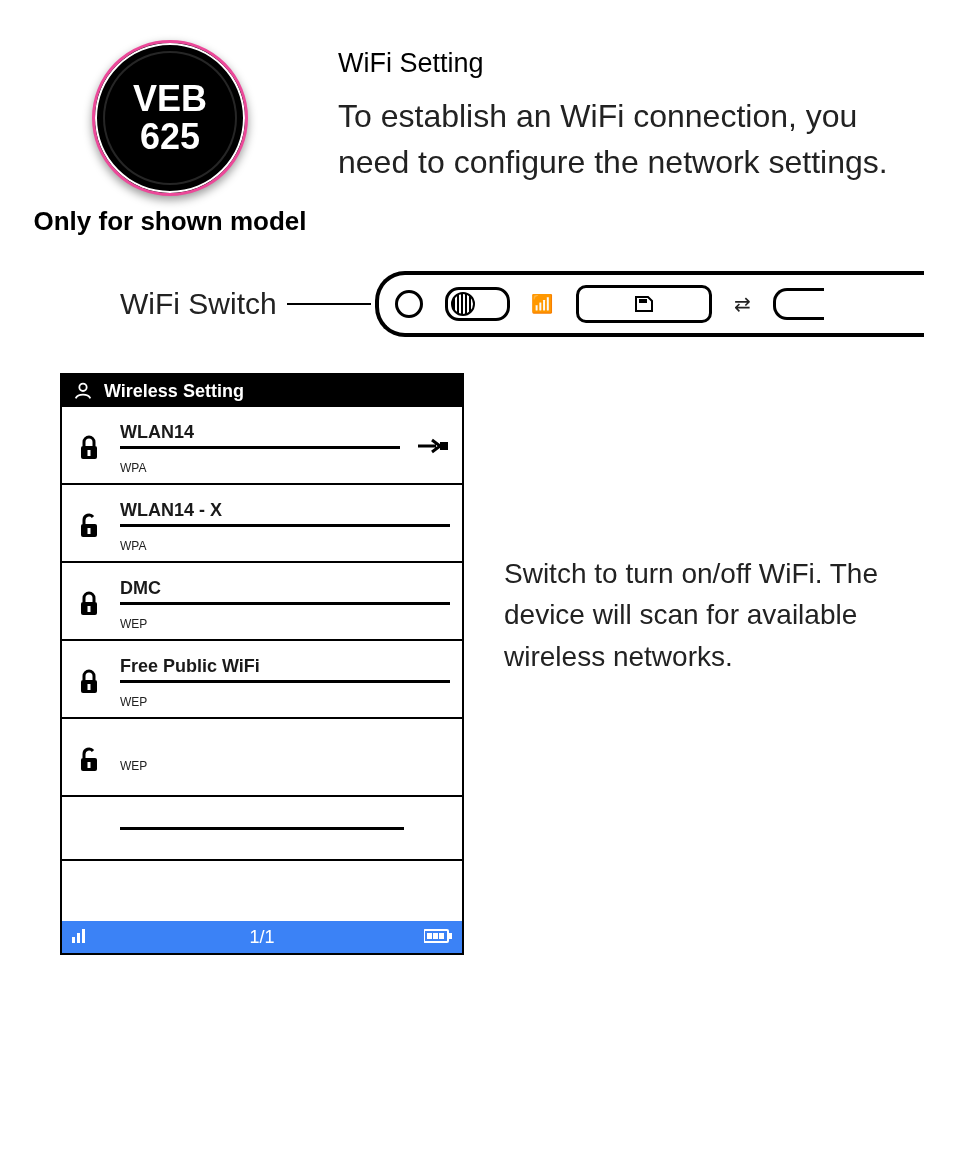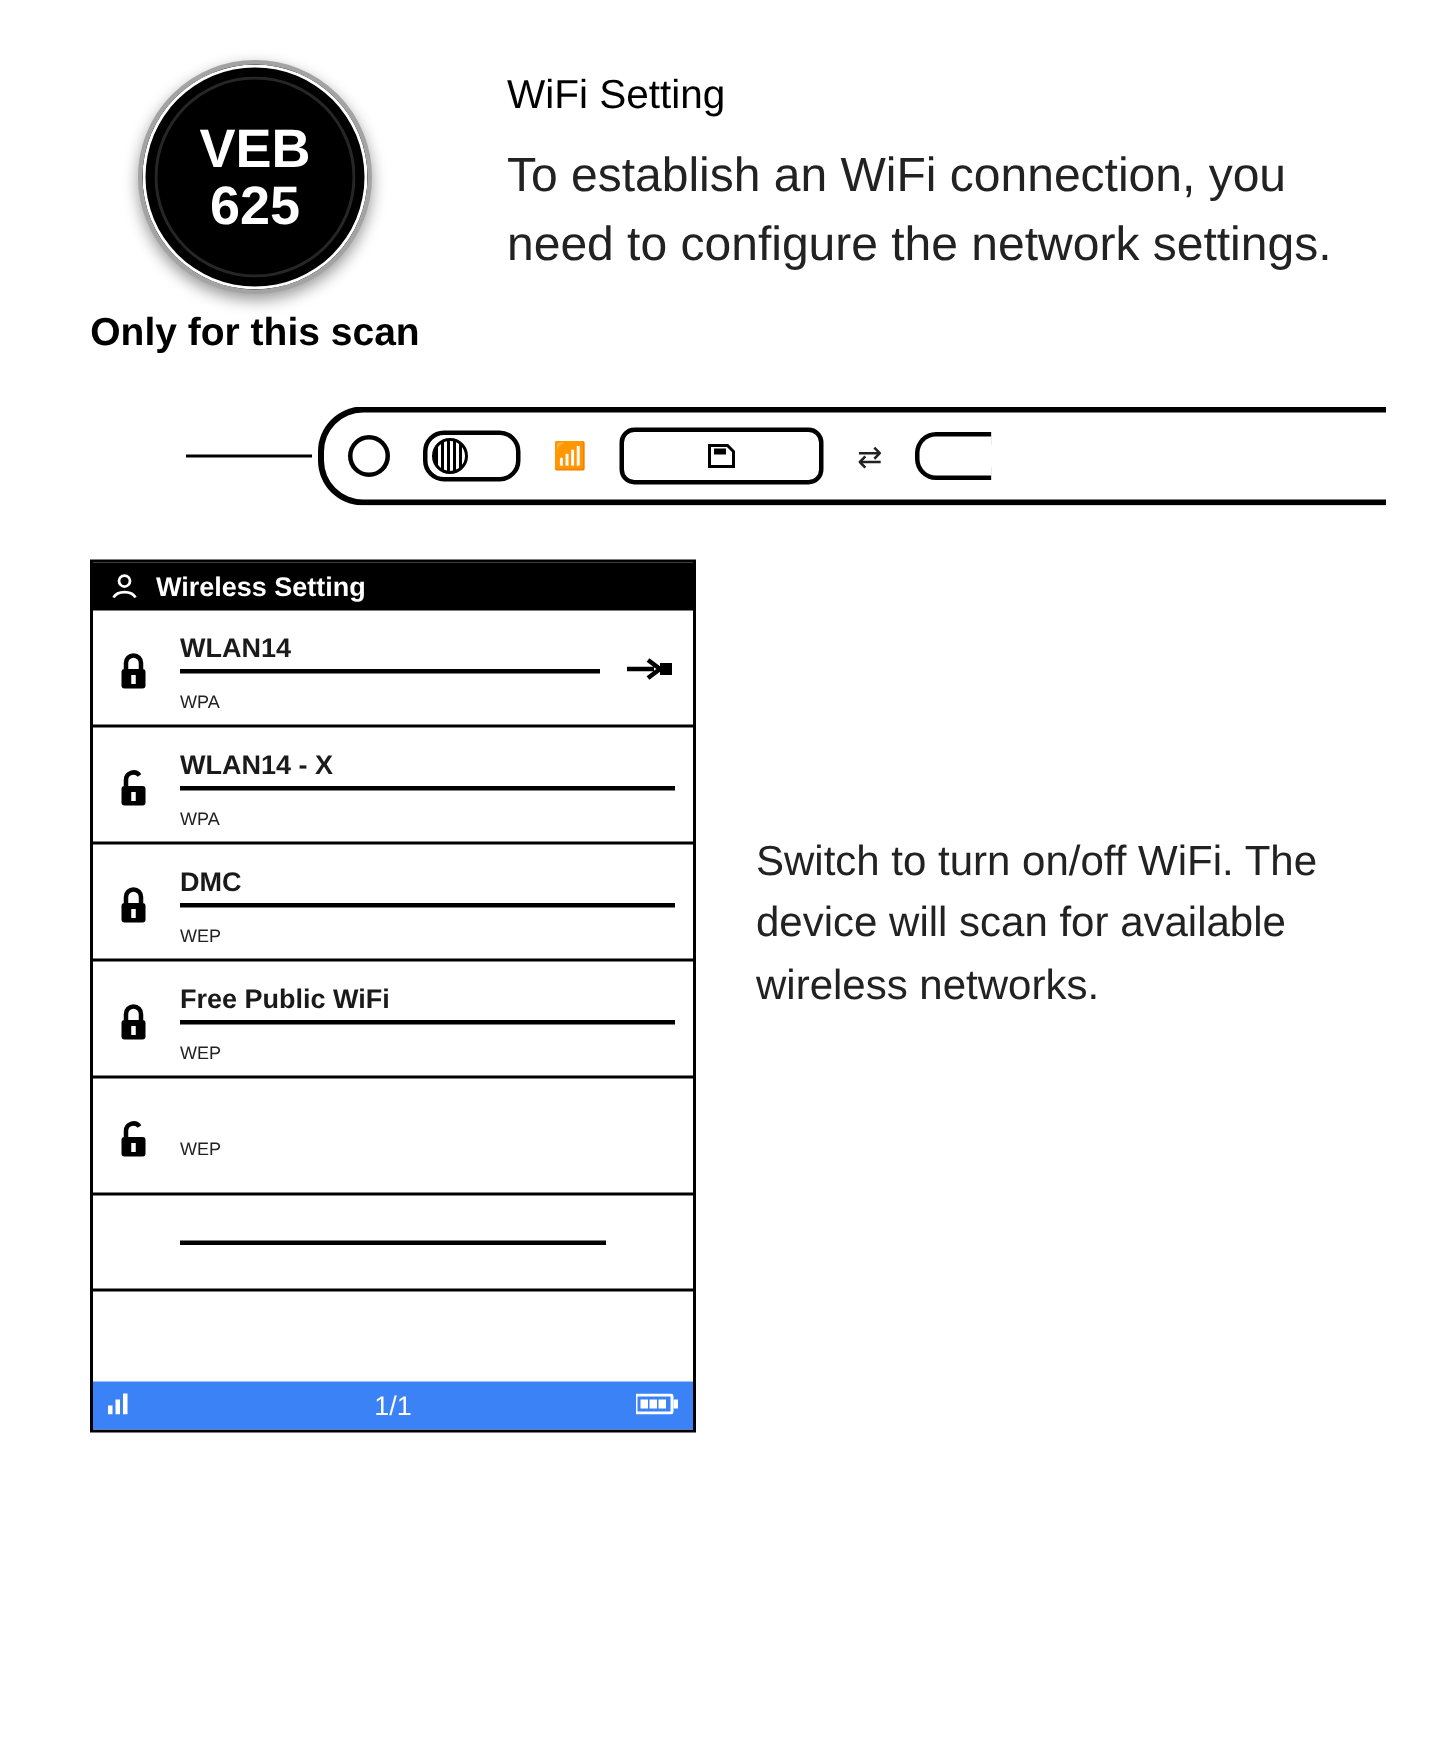--- a/index.html
+++ b/index.html
@@ -11,21 +11,21 @@
     color: #1a1a1a;
   }
   .row { display: flex; }
   .header-row { align-items: flex-start; gap: 28px; }
   .badge-col { width: 280px; text-align: center; }
   .badge {
     width: 150px; height: 150px; border-radius: 50%;
     background: #000; margin: 0 auto 10px;
     display: flex; align-items: center; justify-content: center;
     box-shadow: 0 0 0 2px #fff inset, 0 4px 10px rgba(0,0,0,.4);
-    border: 3px solid #a3a3a3;
+    border: 3px solid #ec4899;
     position: relative;
   }
   .badge::after{
     content:""; position:absolute; inset:8px; border-radius:50%;
     box-shadow: inset 0 0 0 2px rgba(255,255,255,.15);
   }
   .badge-text {
     color: #fff; font-weight: bold; font-size: 36px; line-height: 1.05;
     text-align: center; font-family: Arial, sans-serif;
   }
@@ -114,29 +114,30 @@
 <body>
 
 <div class="row header-row">
   <div class="badge-col">
     <div class="badge">
       <div class="badge-text">
         <span>VEB</span><br>
         <span>625</span>
       </div>
     </div>
-    <div class="badge-caption">Only for this scan</div>
+    <div class="badge-caption">Only for shown model</div>
   </div>
   <div class="title-col">
     <h1>WiFi Setting</h1>
     <div class="intro">To establish an WiFi connection, you need to configure the network settings.</div>
   </div>
 </div>
 
 <div class="switch-row">
+  <span class="switch-label">WiFi Switch</span>
   <div class="leader"></div>
   <div class="device">
     <div class="hole"></div>
     <div class="slider">
         <div class="slider-knob"></div>
       </div>
     <span class="wifi-glyph">📶</span>
     <div class="sd">
       <svg width="22" height="18" viewBox="0 0 22 18">
           <path d="M3 2h12l4 4v10H3z" fill="none" stroke="#000" stroke-width="2"></path>

